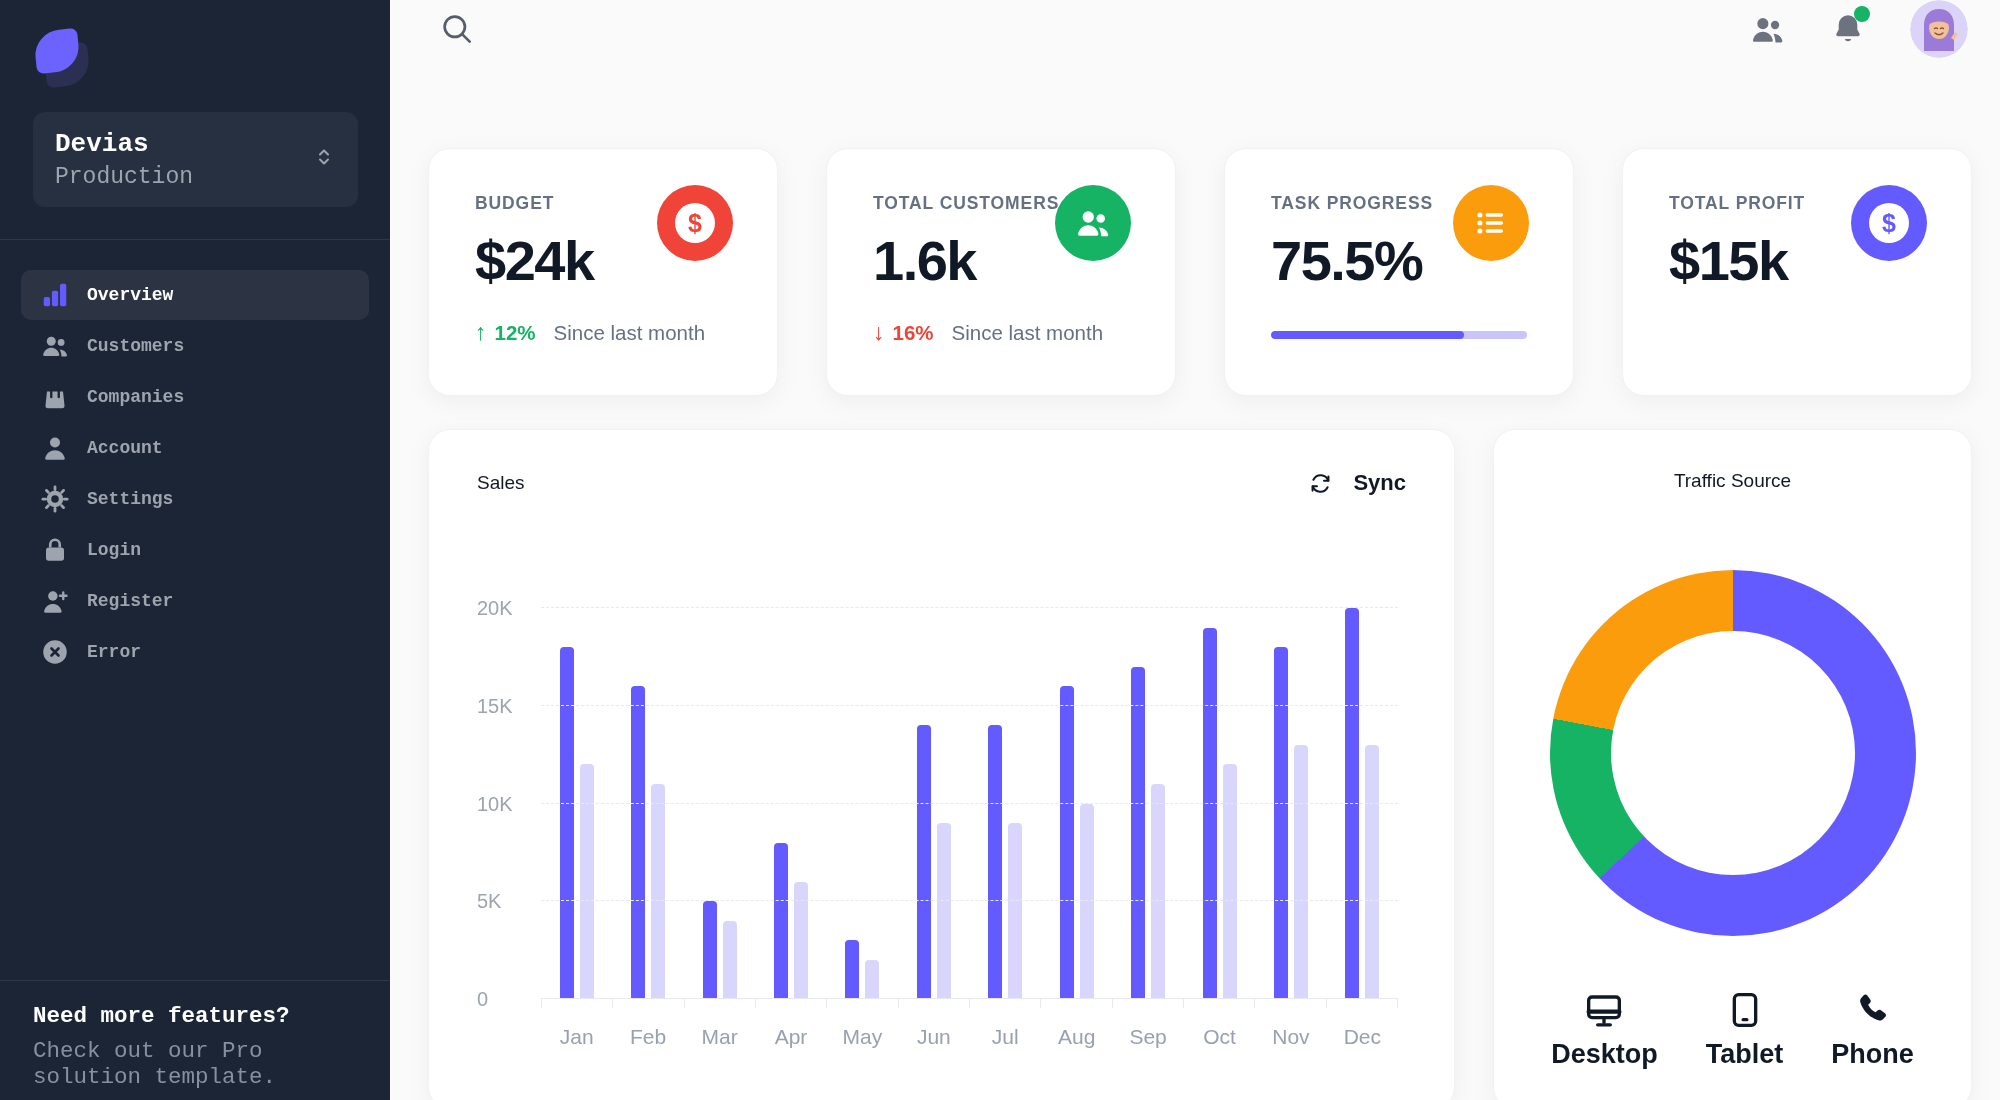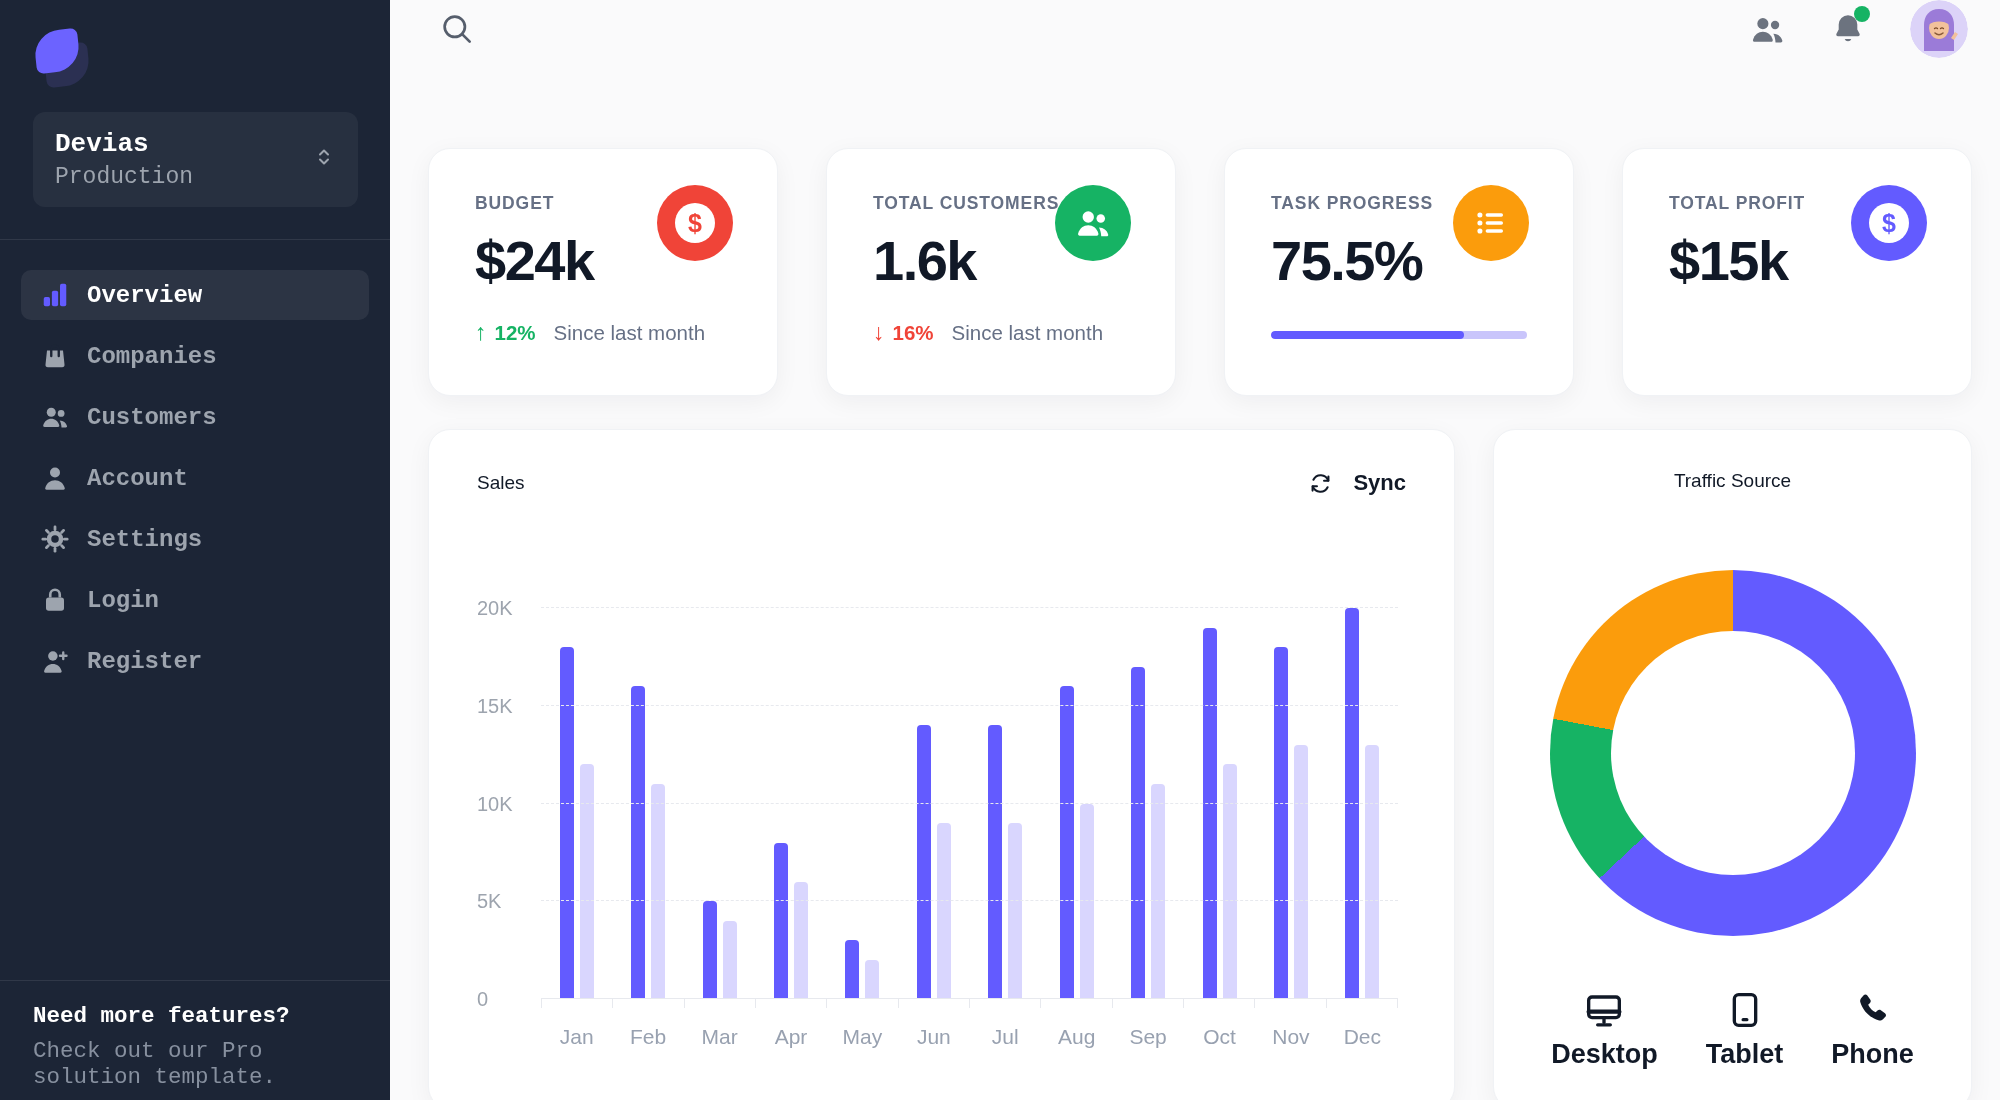--- a/index.html
+++ b/index.html
@@ -11,21 +11,21 @@
   .logo { width:92px; height:62px; position:relative; margin:28px 0 0 33px; }
   .leaf { position:absolute; width:44px; height:42px; border-radius:60% 16% 60% 16%; transform:rotate(-6deg); }
   .leaf-back { background:#2B3052; left:12px; top:16px; }
   .leaf-front { background:#6C63FF; left:2px; top:2px; }
   .workspace { margin:22px 32px 0 33px; background:rgba(255,255,255,0.05); border-radius:12px; padding:17px 22px; display:flex; align-items:center; cursor:pointer; }
   .ws-name { font-size:26px; font-weight:600; color:#FFFFFF; }
   .ws-env { font-size:23px; color:#9DA4AE; margin-top:5px; }
   .ws-chevron { margin-left:auto; }
   .sidebar-divider { border-top:1px solid rgba(255,255,255,0.09); margin-top:32px; }
   .nav { padding:30px 21px 0; }
-  .nav-item { display:flex; align-items:center; gap:17px; height:50px; padding:12px 19px; border-radius:10px; margin-bottom:11px; font-size:24px; font-weight:600; color:#9DA4AE; cursor:pointer; }
+  .nav-item { display:flex; align-items:center; gap:17px; height:50px; padding:12px 19px; border-radius:10px; margin-bottom:1px; font-size:18px; font-weight:600; color:#9DA4AE; cursor:pointer; }
   .nav-item.active { background:rgba(255,255,255,0.07); color:#FFFFFF; }
   .nav-item svg { width:30px; height:30px; flex-shrink:0; }
   .sidebar-spacer { flex:1; }
   .sidebar-footer { border-top:1px solid rgba(255,255,255,0.09); padding:22px 33px 10px; }
   .f-title { font-size:22.5px; font-weight:600; color:#FFFFFF; }
   .f-sub { font-size:22.5px; color:#87909F; margin-top:9px; }
 
   
   .main { flex:1; display:flex; flex-direction:column; min-width:0; }
   .topbar { height:90px; display:flex; align-items:center; padding:0 32px 0 48px; }
@@ -104,34 +104,34 @@
   <nav class="nav">
     <div class="nav-item active">
       <svg viewBox="0 0 24 24">
           <rect x="3" y="13.5" width="5" height="7.5" rx="1.4" fill="#635BFF"></rect>
           <rect x="9.5" y="8.5" width="5" height="12.5" rx="1.4" fill="#635BFF"></rect>
           <rect x="16" y="3" width="5" height="18" rx="1.4" fill="#635BFF"></rect>
         </svg>
       <span>Overview</span>
     </div>
     <div class="nav-item">
-      <svg viewBox="0 0 24 24">
-          <path d="M5.6 7.6h12.8l1.2 11.2a2 2 0 0 1-2 2.2H6.4a2 2 0 0 1-2-2.2z" fill="#9DA4AE"></path>
-          <path d="M9 12V7a3 3 0 0 1 6 0v5" fill="none" stroke="#1C2536" stroke-width="1.9" stroke-linecap="round"></path>
-        </svg>
-      <span>Companies</span>
-    </div>
-    <div class="nav-item">
       <svg viewBox="0 0 24 24" fill="#9DA4AE">
           <circle cx="9" cy="8.2" r="3.6"></circle>
           <path d="M2.6 18.6c1-3.4 3.5-5.2 6.4-5.2s5.4 1.8 6.4 5.2c.2.7-.3 1.4-1 1.4H3.6c-.7 0-1.2-.7-1-1.4z"></path>
           <circle cx="16.9" cy="9.1" r="2.7"></circle>
           <path d="M15.8 14.8c2.9.1 5 1.7 5.8 4.4.2.6-.3 1.2-.9 1.2h-3.5c-.1-2.2-.6-4.1-1.4-5.6z"></path>
         </svg>
       <span>Customers</span>
+    </div>
+    <div class="nav-item">
+      <svg viewBox="0 0 24 24">
+          <path d="M5.6 7.6h12.8l1.2 11.2a2 2 0 0 1-2 2.2H6.4a2 2 0 0 1-2-2.2z" fill="#9DA4AE"></path>
+          <path d="M9 12V7a3 3 0 0 1 6 0v5" fill="none" stroke="#1C2536" stroke-width="1.9" stroke-linecap="round"></path>
+        </svg>
+      <span>Companies</span>
     </div>
     <div class="nav-item">
       <svg viewBox="0 0 24 24" fill="#9DA4AE">
           <circle cx="12" cy="7.6" r="4"></circle>
           <path d="M4.2 20c1.1-4 4.1-6.2 7.8-6.2s6.7 2.2 7.8 6.2c.2.7-.3 1.4-1 1.4H5.2c-.7 0-1.2-.7-1-1.4z"></path>
         </svg>
       <span>Account</span>
     </div>
     <div class="nav-item">
       <svg viewBox="0 0 24 24">
@@ -161,20 +161,27 @@
     </div>
     <div class="nav-item">
       <svg viewBox="0 0 24 24">
           <g fill="#9DA4AE">
             <circle cx="10.3" cy="8" r="3.8"></circle>
             <path d="M3.3 20c1-3.7 3.8-5.7 7-5.7s6 2 7 5.7c.2.7-.3 1.3-1 1.3h-12c-.7 0-1.2-.6-1-1.3z"></path>
           </g>
           <path d="M18.6 5.2v5.2M16 7.8h5.2" stroke="#9DA4AE" stroke-width="1.9" stroke-linecap="round"></path>
         </svg>
       <span>Register</span>
+    </div>
+    <div class="nav-item">
+      <svg viewBox="0 0 24 24">
+          <circle cx="12" cy="12" r="9.4" fill="#9DA4AE"></circle>
+          <path d="M9.2 9.2l5.6 5.6M14.8 9.2l-5.6 5.6" stroke="#1C2536" stroke-width="2.1" stroke-linecap="round"></path>
+        </svg>
+      <span>Error</span>
     </div>
   </nav>
 
   <div class="sidebar-spacer"></div>
 
   <div class="sidebar-footer">
     <div class="f-title">Need more features?</div>
     <div class="f-sub">Check out our Pro solution template.</div>
   </div>
 </aside>

